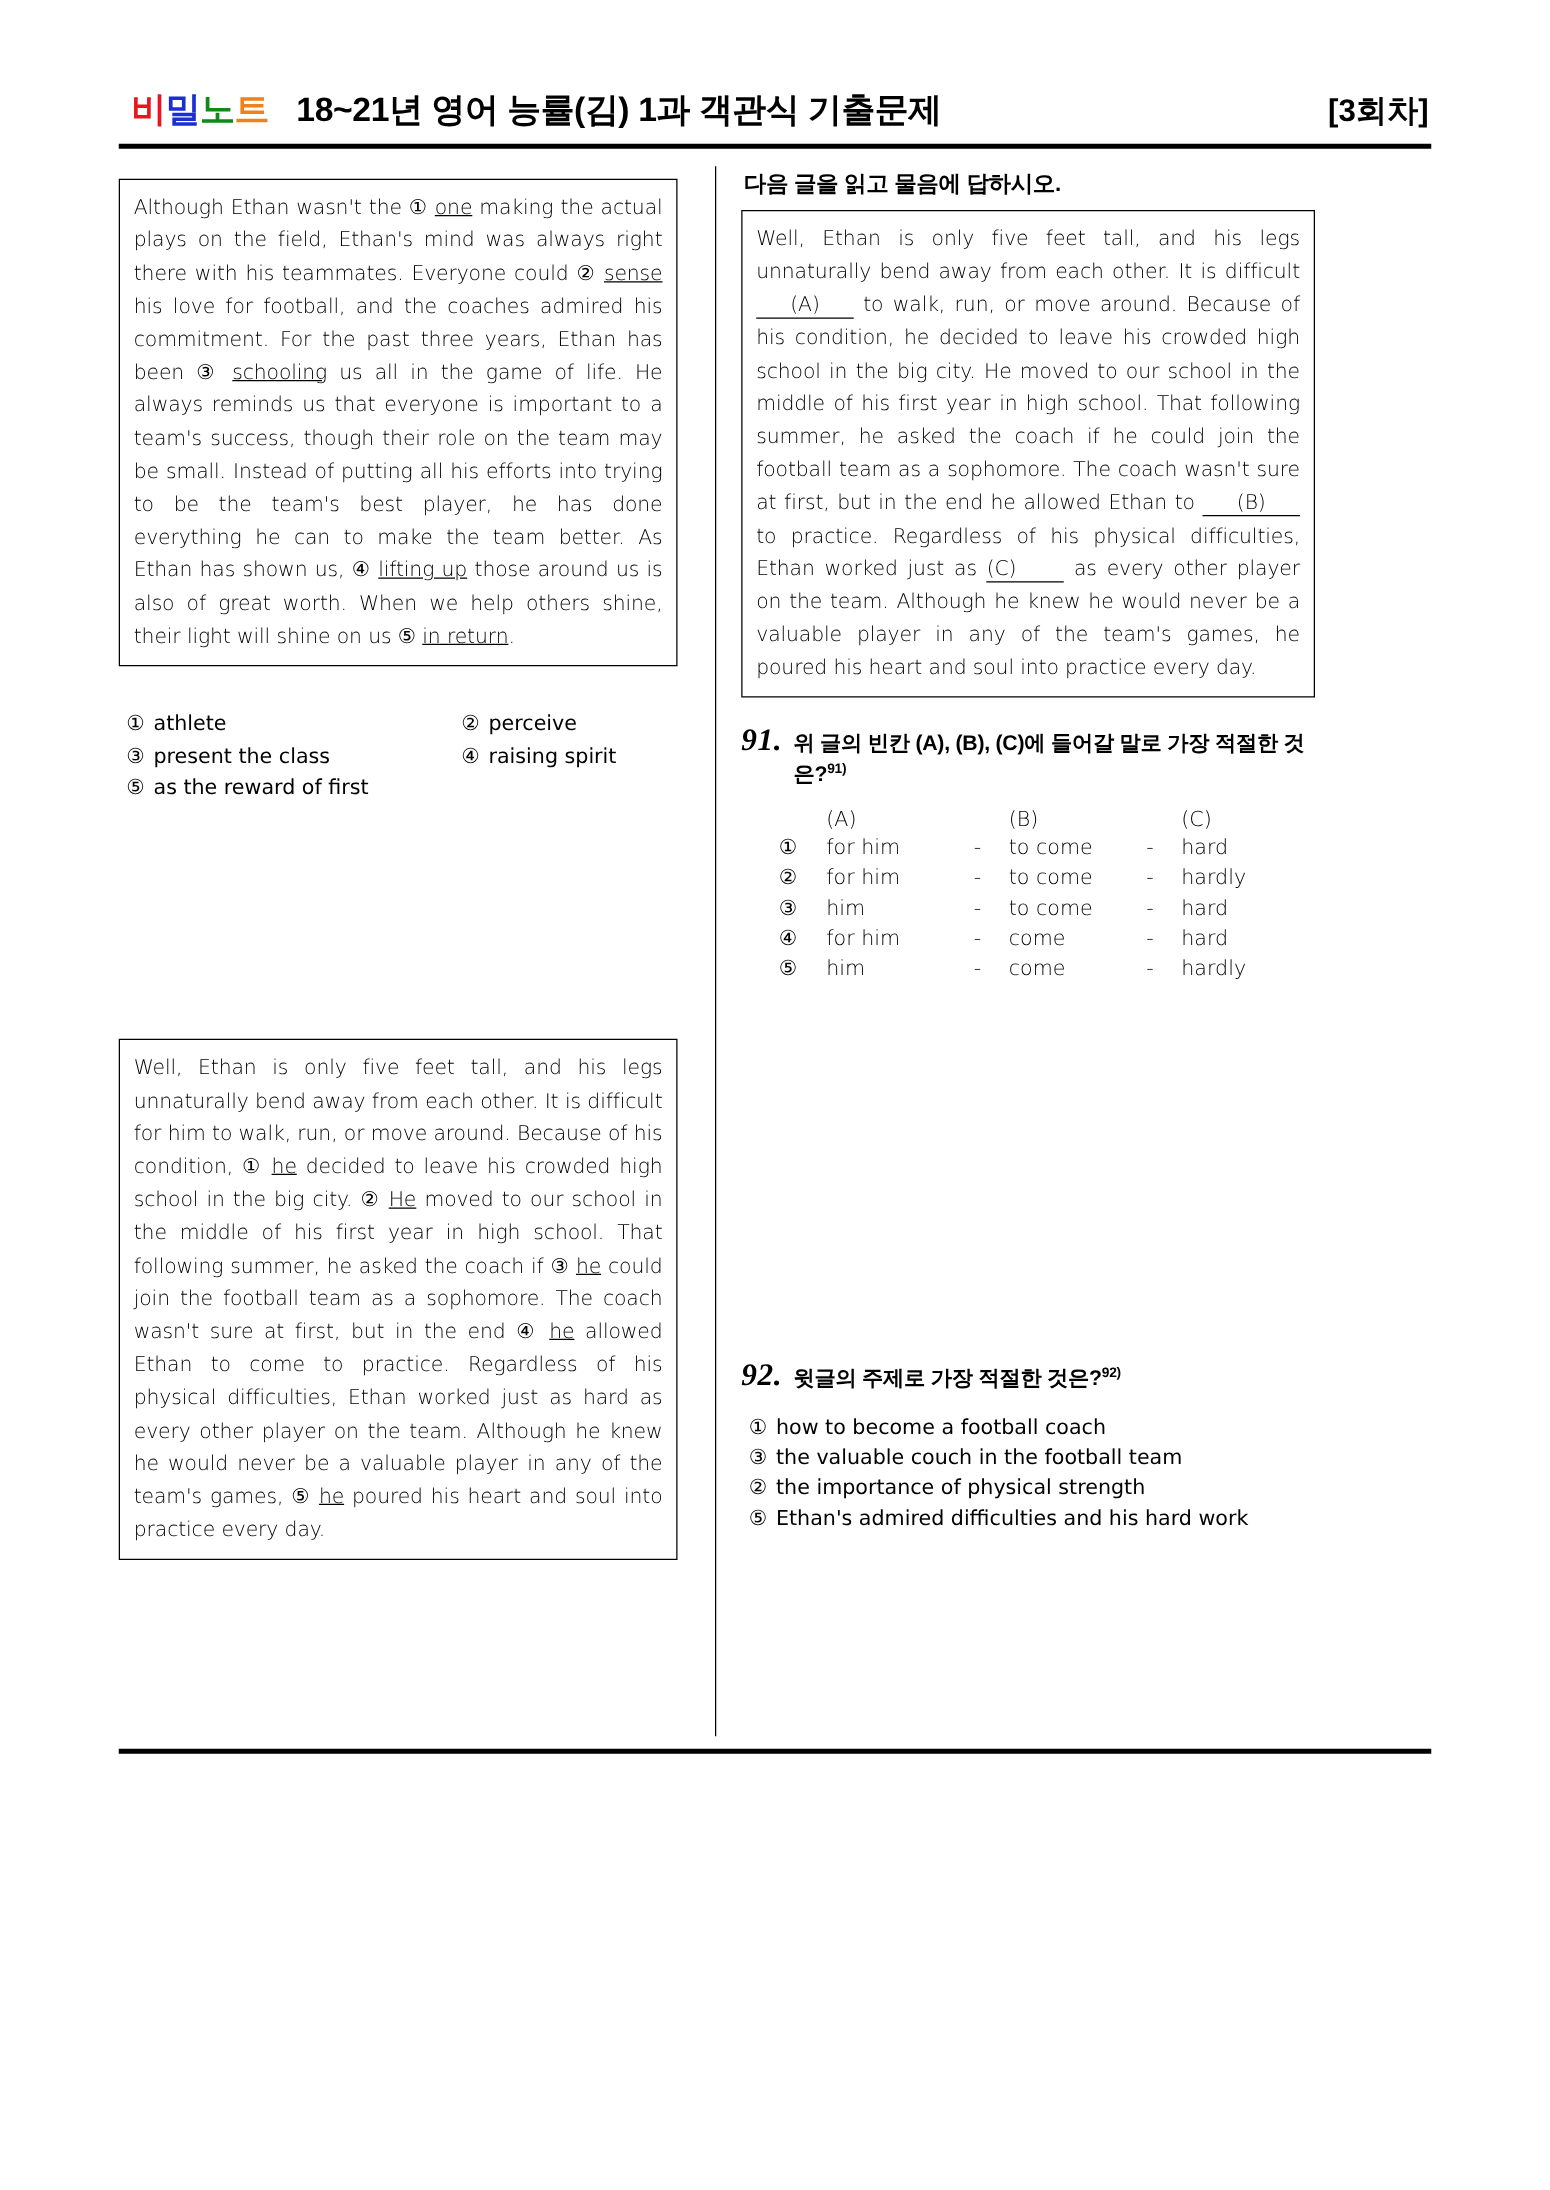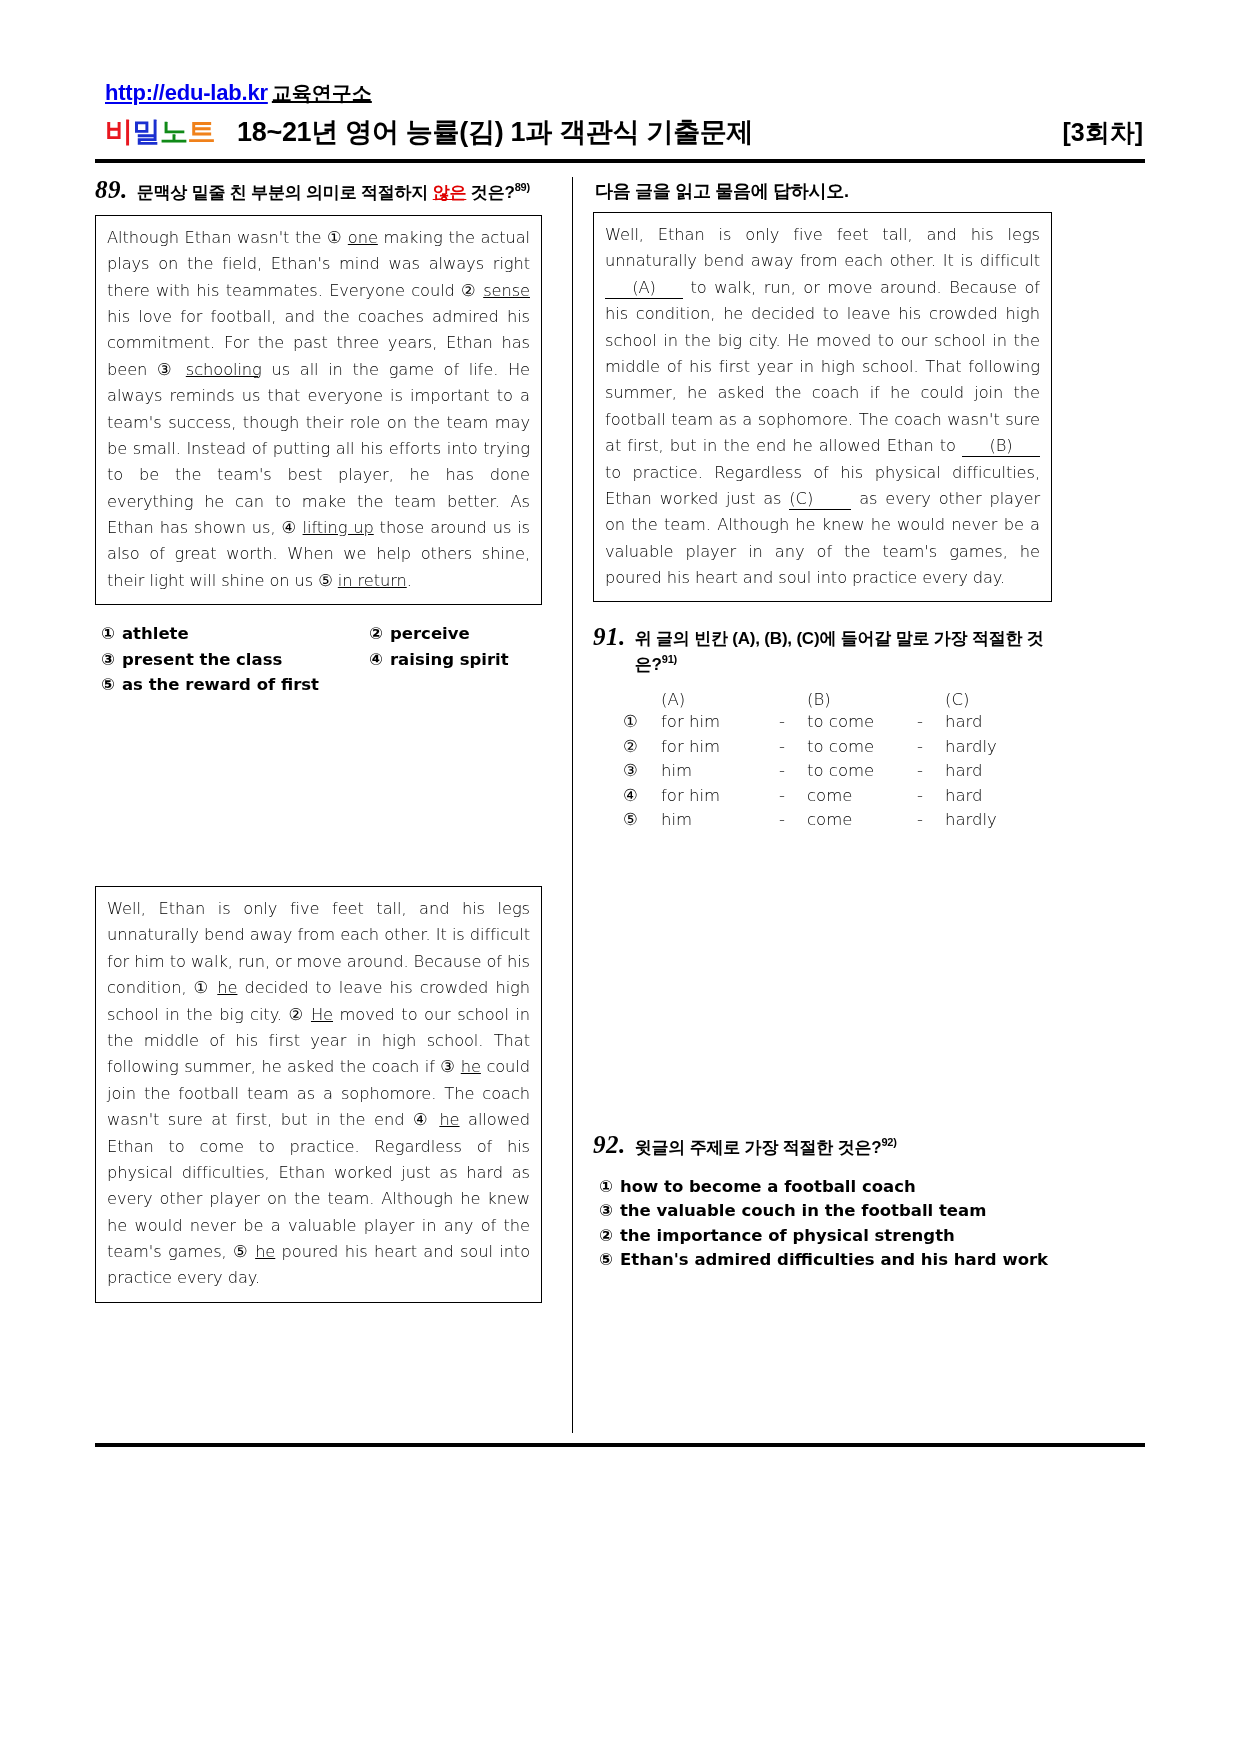--- a/index.html
+++ b/index.html
@@ -163,25 +163,25 @@
   .blank-sm {
     display: inline-block;
     border-bottom: 1.2px solid #000;
     min-width: 62px;
     text-align: left;
     line-height: 1.25;
   }
 
   
   .choices {
-    margin: 17px 0 0 6px;
+    margin: 34px 0 0 6px;
     font-size: 16.5px;
     line-height: 1.47;
     font-family: "DejaVu Sans", sans-serif;
-    font-weight: 700;
+    font-weight: 400;
   }
   .choices.two-col {
     display: grid;
     grid-template-columns: 268px 1fr;
     row-gap: 1px;
   }
   .choice { white-space: nowrap; }
   .cmark { margin-right: 7px; }
 
   
@@ -211,39 +211,32 @@
   .bottom-rule {
     border-top: 4px solid #000;
     margin-top: 10px;
   }
 </style>
 </head>
 <body>
 
 <div class="page">
 
-  <div class="site-line">
-    <a class="site-url">http://edu-lab.kr</a><span class="site-name">교육연구소</span>
-  </div>
 
   <div class="title-row">
     <span class="brand"><span class="c1">비</span><span class="c2">밀</span><span class="c3">노</span><span class="c4">트</span></span>
     <span class="maintitle">18~21년 영어 능률(김) 1과 객관식  기출문제</span>
     <span class="round">[3회차]</span>
   </div>
   <div class="rule"></div>
 
   <div class="columns">
 
     <div class="col col-left">
 
-      <div class="q">
-        <div class="qnum">89.</div>
-        <div class="qtext"><span>문맥상 밑줄 친 부분의 의미로 적절하지 </span><span class="neg">않은</span><span> 것은?</span><span class="sup">89)</span></div>
-      </div>
 
       <div class="passage" style="margin-top:10px;"><span>Although Ethan wasn't the </span><span class="cnum">①</span> <span class="u">one</span><span> making the actual plays on the field, Ethan's mind was always right there with his teammates. Everyone could </span><span class="cnum">②</span> <span class="u">sense</span><span> his love for football, and the coaches admired his commitment. For the past three years, Ethan has been </span><span class="cnum">③</span> <span class="u">schooling</span><span> us all in the game of life. He always reminds us that everyone is important to a team's success, though their role on the team may be small. Instead of putting all his efforts into trying to be the team's best player, he has done everything he can to make the team better. As Ethan has shown us, </span><span class="cnum">④</span> <span class="u">lifting up</span><span> those around us is also of great worth. When we help others shine, their light will shine on us </span><span class="cnum">⑤</span> <span class="u">in return</span><span>.</span></div>
 
       <div class="choices two-col">
         <div class="choice"><span class="cmark">①</span><span>athlete</span></div>
         <div class="choice"><span class="cmark">②</span><span>perceive</span></div>
         <div class="choice"><span class="cmark">③</span><span>present the class</span></div>
         <div class="choice"><span class="cmark">④</span><span>raising spirit</span></div>
         <div class="choice"><span class="cmark">⑤</span><span>as the reward of first</span></div>
       </div>

